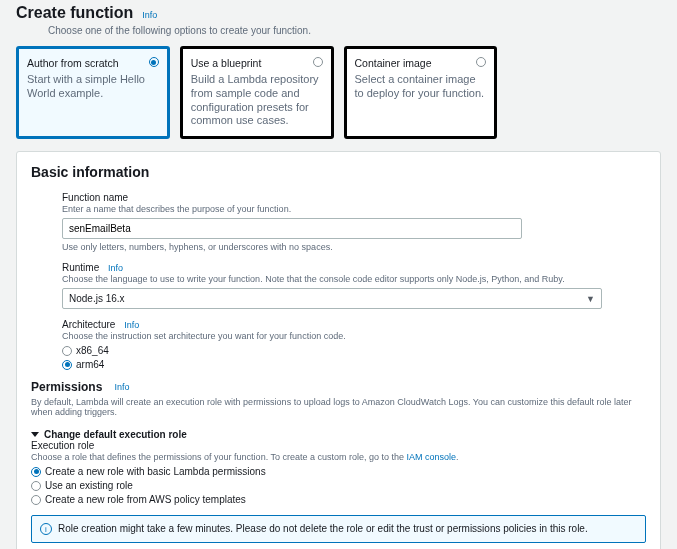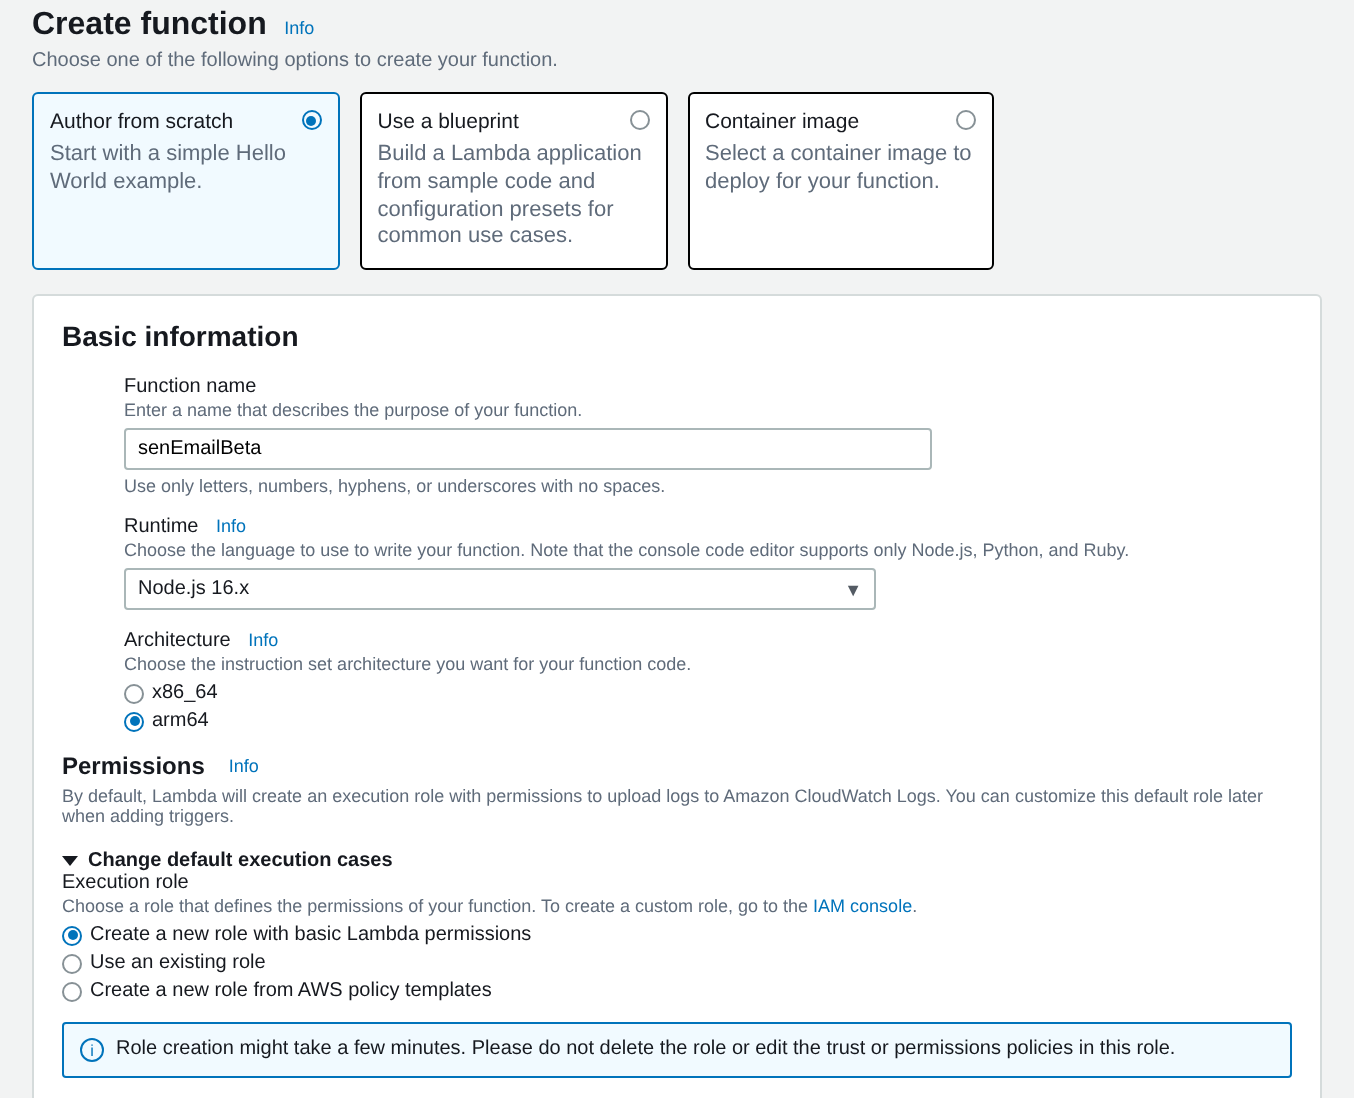--- a/index.html
+++ b/index.html
@@ -1,37 +1,37 @@
 <!DOCTYPE html>
 <html><head>
 <meta charset="utf-8">
 <style>
 * { box-sizing: border-box; margin: 0; padding: 0; }
 body { font-family: "Amazon Ember", Arial, sans-serif; background: #f2f3f3; font-size: 10px; color: #16191f; width: 677px; }
 .page { padding: 4px 16px 16px 16px; }
 h1 { font-size: 16px; font-weight: 700; display: inline-block; }
 .info-link { color: #0073bb; font-size: 9px; margin-left: 6px; cursor: pointer; }
-.subhead { color: #5f6b7a; margin-top: 3px; margin-bottom: 10px; }
+.subhead { color: #5f6b7a; margin-top: 3px; margin-bottom: 10px; margin-left: 32px; }
 .option-grid { display: grid; grid-template-columns: repeat(4,1fr); gap: 10px; margin-bottom: 12px; }
-.option-card { border: 1px solid #000000; background: #fff; border-radius: 3px; padding: 8px 4px 8px 8px; position: relative; min-height: 60px; }
+.option-card { border: 3px solid #000000; background: #fff; border-radius: 3px; padding: 8px 4px 8px 8px; position: relative; min-height: 60px; }
 .option-card.selected { border-color: #0073bb; background: #f1faff; }
 .option-title { font-size: 10.5px; font-weight: 400; color: #16191f; margin-bottom: 4px; }
 .option-desc { font-size: 11px; color: #5f6b7a; line-height: 1.25; padding-right: 4px; }
 .option-radio { position: absolute; top: 8px; right: 8px; width: 10px; height: 10px; border: 1px solid #879196; border-radius: 50%; display:flex; align-items:center; justify-content:center; }
 .option-card.selected .option-radio { border-color: #0073bb; }
 .option-radio .dot { width: 5px; height: 5px; border-radius: 50%; background: #0073bb; display:none; }
 .option-card.selected .option-radio .dot { display:block; }
 .panel { background: #fff; border: 1px solid #d5dbdb; border-radius: 3px; padding: 12px 14px; margin-bottom: 12px; }
 .panel h2 { font-size: 14px; font-weight: 700; margin-bottom: 12px; }
 .field-label { font-size: 10px; font-weight: 400; color: #16191f; }
 .field-sub { font-size: 9px; color: #5f6b7a; margin-top: 1px; margin-bottom: 4px; }
 .field-wrap { margin-bottom: 10px; margin-left: 31px; }
-.text-input { width: 404px; border: 1px solid #aab7b8; padding: 4px 6px; font-size: 10px; border-radius: 2px; }
+.text-input { width: 460px; border: 1px solid #aab7b8; padding: 4px 6px; font-size: 10px; border-radius: 2px; }
 .helper { font-size: 9px; color: #5f6b7a; margin-top: 3px; }
-.select { width: 376px; border: 1px solid #aab7b8; padding: 4px 6px; font-size: 10px; border-radius: 2px; background:#fff; position: relative; display:flex; justify-content:space-between; align-items:center; }
+.select { width: 540px; border: 1px solid #aab7b8; padding: 4px 6px; font-size: 10px; border-radius: 2px; background:#fff; position: relative; display:flex; justify-content:space-between; align-items:center; }
 .caret { font-size: 9px; color:#545b64; }
 .radio-row { display:flex; align-items:center; gap:4px; margin-top: 3px; }
 .radio { width: 10px; height: 10px; border: 1px solid #879196; border-radius: 50%; display:flex; align-items:center; justify-content:center; }
 .radio.checked { border-color:#0073bb; }
 .radio.checked::after { content:""; width:5px; height:5px; border-radius:50%; background:#0073bb; }
 .perm-head { display:flex; align-items:center; gap:6px;}
 .perm-title { font-size: 12px; font-weight: 700; }
 .perm-desc { font-size: 9px; color:#5f6b7a; margin-top: 3px; margin-bottom: 12px; }
 .expander { font-size: 10px; font-weight: 700; display:flex; align-items:center; gap:5px; }
 .tri { display:inline-block; width:0; height:0; border-left:4px solid transparent; border-right:4px solid transparent; border-top:5px solid #16191f; }
@@ -54,21 +54,21 @@
     <div class="option-card selected">
       <div class="option-radio">
           <span class="dot"></span>
         </div>
       <div class="option-title">Author from scratch</div>
       <div class="option-desc">Start with a simple Hello World example.</div>
     </div>
     <div class="option-card">
       <div class="option-radio"></div>
       <div class="option-title">Use a blueprint</div>
-      <div class="option-desc">Build a Lambda application from sample code and configuration presets for common use cases.</div>
+      <div class="option-desc">Build a Lambda repository from sample code and configuration presets for common use cases.</div>
     </div>
     <div class="option-card">
       <div class="option-radio"></div>
       <div class="option-title">Container image</div>
       <div class="option-desc">Select a container image to deploy for your function.</div>
     </div>
   </div>
 
   <div class="panel">
     <h2>Basic information</h2>
@@ -109,21 +109,21 @@
     </div>
 
     <div class="perm-head">
       <span class="perm-title">Permissions</span>
       <span class="info-link">Info</span>
     </div>
     <div class="perm-desc">By default, Lambda will create an execution role with permissions to upload logs to Amazon CloudWatch Logs. You can customize this default role later when adding triggers.</div>
 
     <div class="expander">
       <span class="tri"></span>
-      <span>Change default execution cases</span>
+      <span>Change default execution role</span>
     </div>
 
     <div class="exec-role-label">Execution role</div>
     <div class="field-sub">
       <span>Choose a role that defines the permissions of your function. To create a custom role, go to the </span><span class="link">IAM console</span><span>.</span>
     </div>
 
     <div class="radio-row">
       <span class="radio checked"></span>
       <span>Create a new role with basic Lambda permissions</span>

